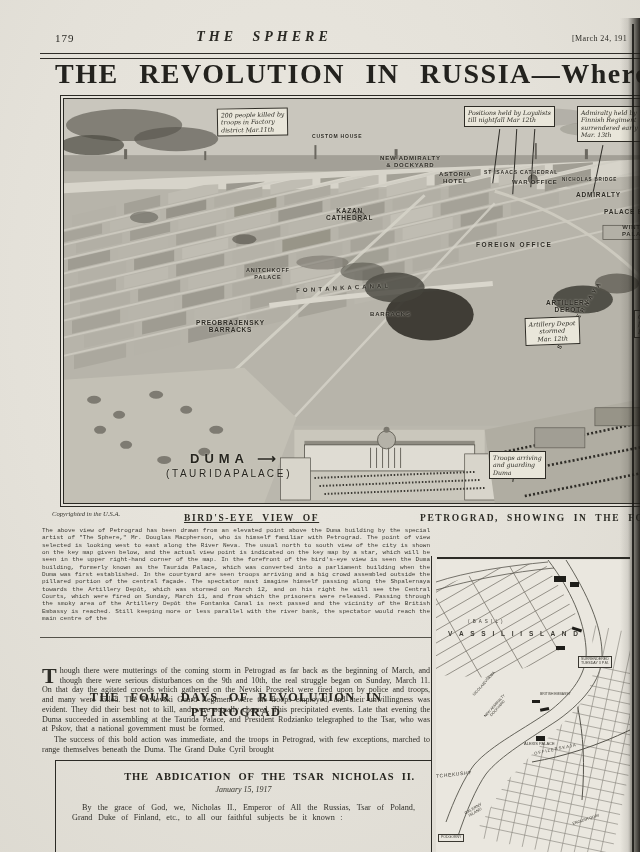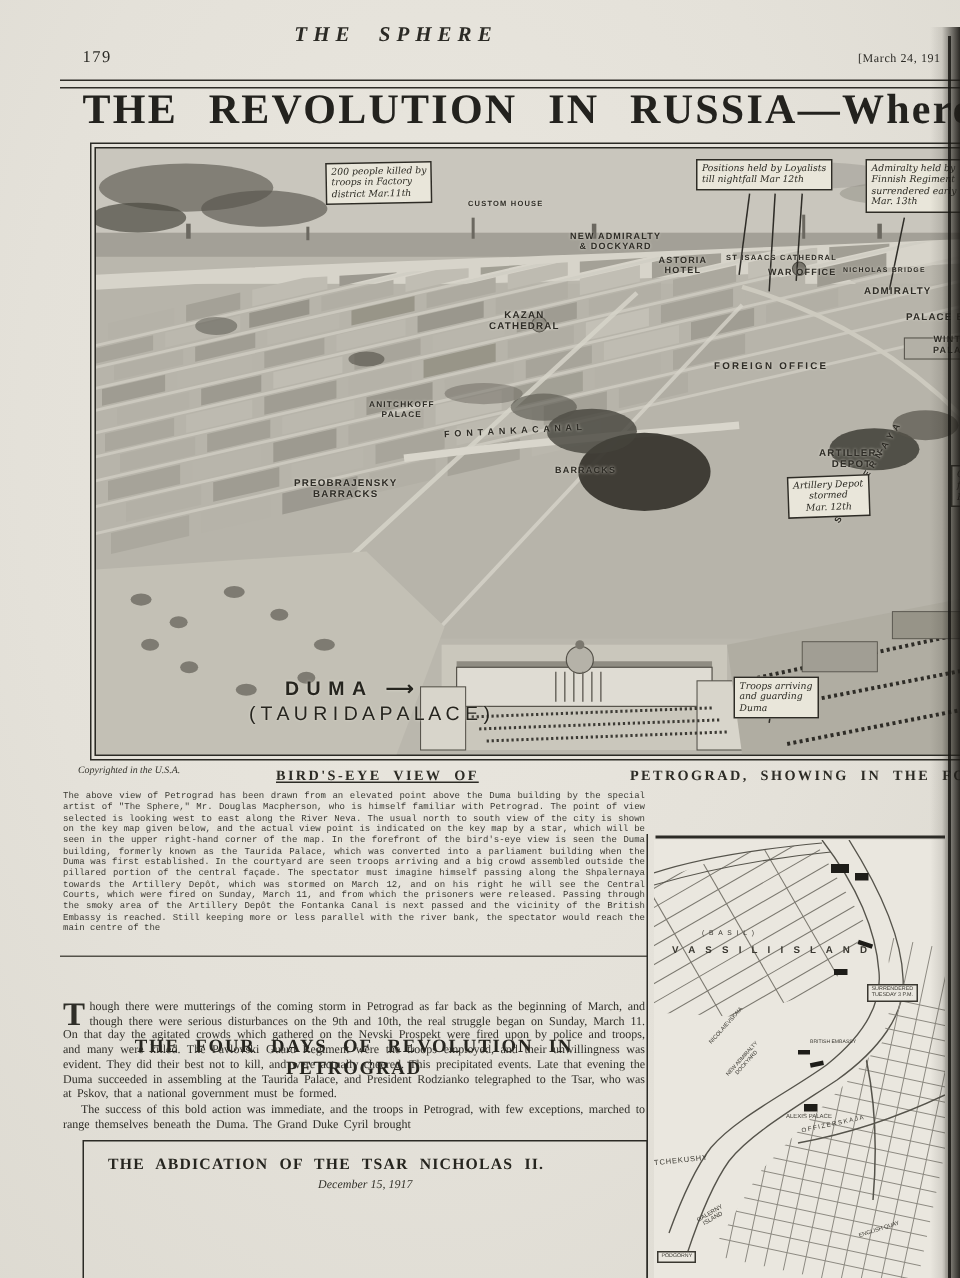--- a/index.html
+++ b/index.html
@@ -4,21 +4,21 @@
 <style>
   html,body{margin:0;padding:0;}
   body{background:#b8b5ac;}
   .page{
     position:relative;width:640px;height:852px;overflow:hidden;
     background:radial-gradient(ellipse at 45% 35%, #eae7df 0%, #e4e1d9 55%, #dcd9d0 100%);
     font-family:"Liberation Serif", serif;color:#2b2a25;
   }
   
   .pagenum{position:absolute;left:55px;top:32px;font-size:11px;letter-spacing:1px;}
-  .masthead{position:absolute;left:0;top:16px;width:528px;text-align:center;
+  .masthead{position:absolute;left:0;top:29px;width:528px;text-align:center;
     font-style:italic;font-weight:bold;font-size:14px;letter-spacing:4px;word-spacing:8px;}
   .issuedate{position:absolute;left:572px;top:34px;font-size:8px;white-space:nowrap;letter-spacing:.4px;}
   .rule2{position:absolute;left:40px;top:53px;width:600px;height:4px;
     border-top:1.6px solid #2f2d28;border-bottom:1px solid #2f2d28;}
   .headline{position:absolute;left:55px;top:58px;width:585px;overflow:hidden;white-space:nowrap;
     font-size:28px;font-weight:bold;letter-spacing:1.5px;word-spacing:12px;color:#23221e;}
   
   .frame{position:absolute;left:40px;top:95px;width:592px;height:412px;
     border:1.6px solid #2b2a25;padding:2px;box-sizing:border-box;margin-left:20px;}
   .frame-inner{width:100%;height:100%;border:1px solid #2b2a25;box-sizing:border-box;position:relative;overflow:hidden;background:#bab7ad;}
@@ -43,21 +43,21 @@
   .fd-head{position:absolute;left:42px;top:648px;width:388px;text-align:center;
     font-size:12.5px;font-weight:bold;letter-spacing:1.2px;word-spacing:6px;color:#26251f;margin-top:42px;}
   .fd-body{position:absolute;left:42px;top:666px;width:388px;font-size:8px;line-height:9.7px;
     text-align:justify;word-spacing:1.5px;color:#2f2e28;}
   .dropcap{float:left;font-size:22px;line-height:17px;padding:1px 3px 0 0;font-weight:bold;}
   .fd-body p{margin:0;}
   .fd-body p.p2{text-indent:12px;margin-top:1px;}
   
   .abd{position:absolute;left:55px;top:760px;width:377px;height:95px;border:1.6px solid #2b2a25;
     box-sizing:border-box;overflow:hidden;padding:10px 16px 0 16px;}
-  .abd-head{text-align:left;font-size:10.5px;font-weight:bold;letter-spacing:.8px;word-spacing:4px;color:#26251f;}
+  .abd-head{text-align:right;font-size:10.5px;font-weight:bold;letter-spacing:.8px;word-spacing:4px;color:#26251f;}
   .abd-date{text-align:center;font-style:italic;font-size:8px;margin-top:3px;color:#33322b;}
   .abd-body{margin-top:9px;font-size:8.2px;line-height:9.6px;text-align:justify;word-spacing:3.5px;color:#2f2e28;}
   .abd-body p{margin:0;text-indent:10px;}
   
   .vrule{position:absolute;left:431px;top:556px;width:1px;height:296px;background:#2c2b26;}
   .maptop{position:absolute;left:437px;top:557px;width:193px;height:1.5px;background:#2c2b26;}
   .map{position:absolute;left:436px;top:560px;width:194px;height:292px;overflow:hidden;background:#eae7df;}
   .ml{position:absolute;color:#3a3831;white-space:nowrap;font-family:"Liberation Sans",sans-serif;line-height:1.1;}
   .mlbox{border:.8px solid #3a3831;padding:1px 2px;background:#eae7df;text-align:center;}
   .edge{position:absolute;left:620px;top:18px;width:20px;height:834px;z-index:50;
@@ -330,42 +330,43 @@
       <div class="ill-label" style="left:558px;top:125px;"><span>WINTER</span><br><span>PALACE</span></div>
       <div class="ill-label" style="left:262px;top:108px;font-size:6.5px;"><span>KAZAN</span><br><span>CATHEDRAL</span></div>
       <div class="ill-label" style="left:412px;top:142px;font-size:6.5px;letter-spacing:1.5px;">FOREIGN OFFICE</div>
       <div class="ill-label" style="left:182px;top:168px;font-size:5.5px;"><span>ANITCHKOFF</span><br><span>PALACE</span></div>
       <div class="ill-label" style="left:232px;top:186px;font-size:6px;transform:rotate(-3deg);">F O N T A N K A   C A N A L</div>
       <div class="ill-label" style="left:306px;top:212px;">BARRACKS</div>
       <div class="ill-label" style="left:132px;top:220px;font-size:6.5px;"><span>PREOBRAJENSKY</span><br><span>BARRACKS</span></div>
       <div class="ill-label" style="left:482px;top:200px;font-size:6.5px;"><span>ARTILLERY</span><br><span>DEPOT</span></div>
       <div class="ill-label" style="left:492px;top:248px;font-size:6px;transform:rotate(-58deg);transform-origin:left top;">S H P A L E R N A Y A</div>
       <div class="duma-big" style="left:126px;top:352px;font-size:13px;letter-spacing:5px;font-weight:bold;"><span>DUMA</span> <span>⟶</span></div>
-      <div class="duma-big" style="left:102px;top:369px;font-size:13px;">( T A U R I D A   P A L A C E )</div>
+      <div class="duma-big" style="left:102px;top:369px;font-size:10px;">( T A U R I D A   P A L A C E )</div>
     </div>
   </div>
 
   <div class="copyright">Copyrighted in the U.S.A.</div>
   <div class="cap1">BIRD'S-EYE  VIEW  OF</div>
   <div class="cap2">PETROGRAD,  SHOWING  IN  THE  FOREGROUND  T</div>
 
   <div class="intro">The above view of Petrograd has been drawn from an elevated point above the Duma building by the special artist of "The Sphere," Mr. Douglas Macpherson, who is himself familiar with Petrograd.  The point of view selected is looking west to east along the River Neva.  The usual north to south view of the city is shown on the key map given below, and the actual view point is indicated on the key map by a star, which will be seen in the upper right-hand corner of the map.  In the forefront of the bird's-eye view is seen the Duma building, formerly known as the Taurida Palace, which was converted into a parliament building when the Duma was first established.  In the courtyard are seen troops arriving and a big crowd assembled outside the pillared portion of the central façade.  The spectator must imagine himself passing along the Shpalernaya towards the Artillery Depôt, which was stormed on March 12, and on his right he will see the Central Courts, which were fired on Sunday, March 11, and from which the prisoners were released.  Passing through the smoky area of the Artillery Depôt the Fontanka Canal is next passed and the vicinity of the British Embassy is reached.  Still keeping more or less parallel with the river bank, the spectator would reach the main centre of the</div>
 
   <div class="colrule"></div>
 
   <div class="fd-head">THE FOUR DAYS OF REVOLUTION IN PETROGRAD</div>
   <div class="fd-body">
     <p><span class="dropcap">T</span><span>hough there were mutterings of the coming storm in Petrograd as far back as the beginning of March, and though there were serious disturbances on the 9th and 10th, the real struggle began on Sunday, March 11.  On that day the agitated crowds which gathered on the Nevski Prospekt were fired upon by police and troops, and many were killed.  The Pavlovski Guard Regiment were the troops employed, and their unwillingness was evident.  They did their best not to kill, and were actually cheered.  This precipitated events.  Late that evening the Duma succeeded in assembling at the Taurida Palace, and President Rodzianko telegraphed to the Tsar, who was at Pskov, that a national government must be formed.</span></p>
     <p class="p2">The success of this bold action was immediate, and the troops in Petrograd, with few exceptions, marched to range themselves beneath the Duma.  The Grand Duke Cyril brought</p>
   </div>
 
   <div class="abd">
     <div class="abd-head">THE ABDICATION OF THE TSAR NICHOLAS II.</div>
-    <div class="abd-date">December 15, 1917</div>
+    <div class="abd-date">January 15, 1917</div>
     <div class="abd-body">
+      <p>By the grace of God, we, Nicholas II., Emperor of All the Russias, Tsar of Poland, Grand Duke of Finland, etc., to all our faithful subjects be it known :</p>
     </div>
   </div>
 
   <div class="vrule"></div>
   <div class="maptop"></div>
   <div class="map">
     <svg width="194" height="292" viewBox="0 0 194 292">
       <defs>
         <clipPath id="isl">
             <polygon points="0,28 50,10 108,2 142,58 118,98 58,118 0,115"></polygon>

